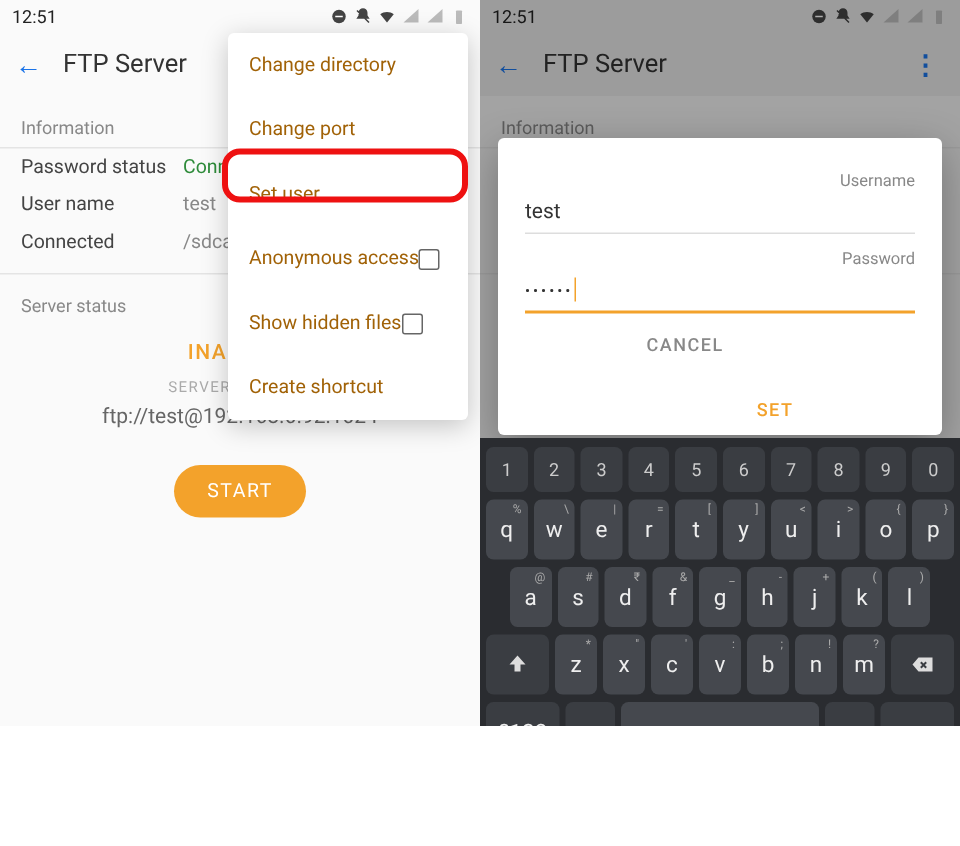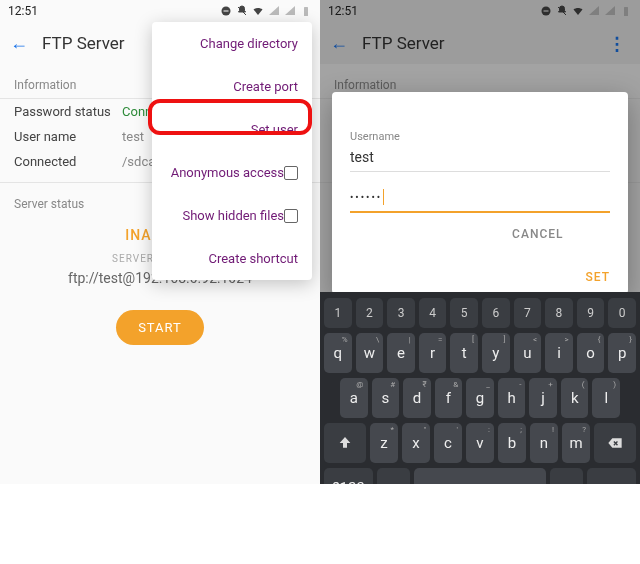--- a/index.html
+++ b/index.html
@@ -31,35 +31,35 @@
   .row .v { color: #888; }
   .row .v.green { color: #2e8b3a; }
   .center { text-align: center; }
   .inactive { color: #f3a22b; font-size: 14px; letter-spacing: 1px; font-weight: 500; margin-top: 10px; }
   .addr-label { color: #aaa; font-size: 10px; letter-spacing: 1px; margin-top: 10px; }
   .addr { color: #666; font-size: 14px; margin-top: 6px; }
   .start { display: inline-block; background: #f3a22b; color: #fff; font-size: 13px; letter-spacing: 1px; padding: 10px 22px; border-radius: 22px; margin-top: 24px; }
 
   
   .menu { position: absolute; top: 22px; right: 8px; width: 160px; background: #fff; border-radius: 4px; box-shadow: 0 4px 18px rgba(0,0,0,.22); }
-  .menu-item { display: flex; align-items: center; justify-content: flex-end; font-size: 13px; color: #701a75; padding: 14px 14px; }
+  .menu-item { display: flex; align-items: center; justify-content: flex-start; font-size: 13px; color: #a16207; padding: 14px 14px; }
   .menu-item .cb { width: 14px; height: 14px; border: 1.5px solid #666; border-radius: 2px; }
   .highlight { position: absolute; border: 4px solid #e11; border-radius: 12px; pointer-events: none; }
 
   
   .scrim { position: absolute; inset: 0; background: rgba(0,0,0,.32); }
 
   
   .dialog { position: absolute; left: 12px; right: 12px; top: 92px; background: #fff; border-radius: 4px; padding: 18px 18px 10px 18px; box-shadow: 0 8px 28px rgba(0,0,0,.3); }
-  .dialog .lbl { font-size: 11px; color: #888; margin-top: 20px; }
+  .dialog .lbl { font-size: 11px; color: #888; margin-top: 4px; text-align: right; }
   .dialog .field { border-bottom: 1px solid #ddd; padding: 6px 0 6px 0; font-size: 14px; color: #333; margin-bottom: 10px; }
   .dialog .field.focus { border-bottom: 2px solid #f3a22b; position: relative; }
   .dialog .field.focus .cursor { display: inline-block; width: 1px; height: 16px; background: #f3a22b; vertical-align: middle; margin-left: 1px; }
   .dialog .dots { letter-spacing: 2px; font-size: 10px; }
-  .dialog .actions { display: flex; justify-content: flex-end; gap: 22px; margin-top: 14px; font-size: 12px; letter-spacing: 1px; font-weight: 500; }
+  .dialog .actions { display: flex; justify-content: center; gap: 22px; margin-top: 14px; font-size: 12px; letter-spacing: 1px; font-weight: 500; }
   .dialog .actions .cancel { color: #888; }
   .dialog .actions .set { color: #f3a22b; margin-top: 43px; }
 
   
   .kbd { position: absolute; left: 0; right: 0; bottom: 0; height: 192px; background: #2a2c30; padding: 6px 4px; display: flex; flex-direction: column; gap: 5px; }
   .krow { display: flex; gap: 4px; justify-content: center; }
   .key { background: #45484e; color: #eee; font-size: 15px; border-radius: 5px; height: 40px; flex: 1; display: flex; align-items: center; justify-content: center; position: relative; }
   .krow.nums .key { background: #3a3d42; height: 30px; font-size: 12px; color: #ccc; }
   .key .sup { position: absolute; top: 2px; right: 4px; font-size: 8px; color: #aaa; }
   .key.wide15 { flex: 1.5; }
@@ -123,21 +123,21 @@
     <div class="addr-label">SERVER ADDRESS</div>
     <div class="addr">ftp://test@192.168.0.92:1024</div>
     <div class="start">START</div>
   </div>
 
   <div class="menu">
     <div class="menu-item">
         <span>Change directory</span>
       </div>
     <div class="menu-item">
-        <span>Create port</span>
+        <span>Change port</span>
       </div>
     <div class="menu-item">
         <span>Set user</span>
       </div>
     <div class="menu-item">
         <span>Anonymous access</span>
         <span class="cb"></span>
       </div>
     <div class="menu-item">
         <span>Show hidden files</span>
@@ -197,20 +197,21 @@
   <div class="section-label">S</div>
   <div class="center" style="margin-top:100px;">
     <div class="start">START</div>
   </div>
 
   <div class="scrim"></div>
 
   <div class="dialog">
     <div class="lbl">Username</div>
     <div class="field"><span>test</span></div>
+    <div class="lbl">Password</div>
     <div class="field focus"><span class="dots">••••••</span><span class="cursor"></span></div>
     <div class="actions">
       <span class="cancel">CANCEL</span>
       <span class="set">SET</span>
     </div>
   </div>
 
   <div class="kbd">
     <div class="krow nums" id="krow-nums">
         <div class="key">1</div>

